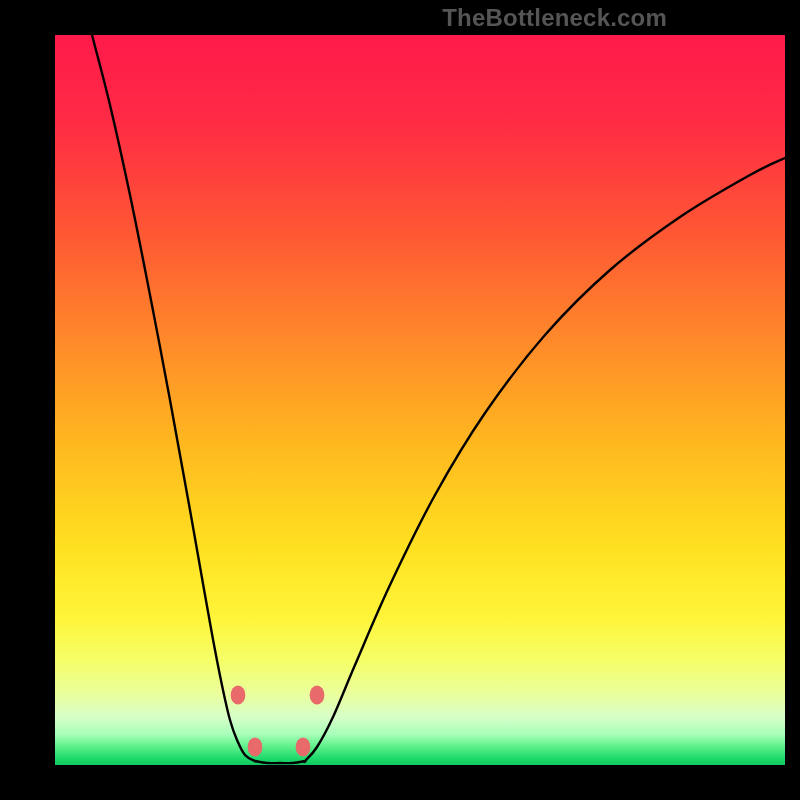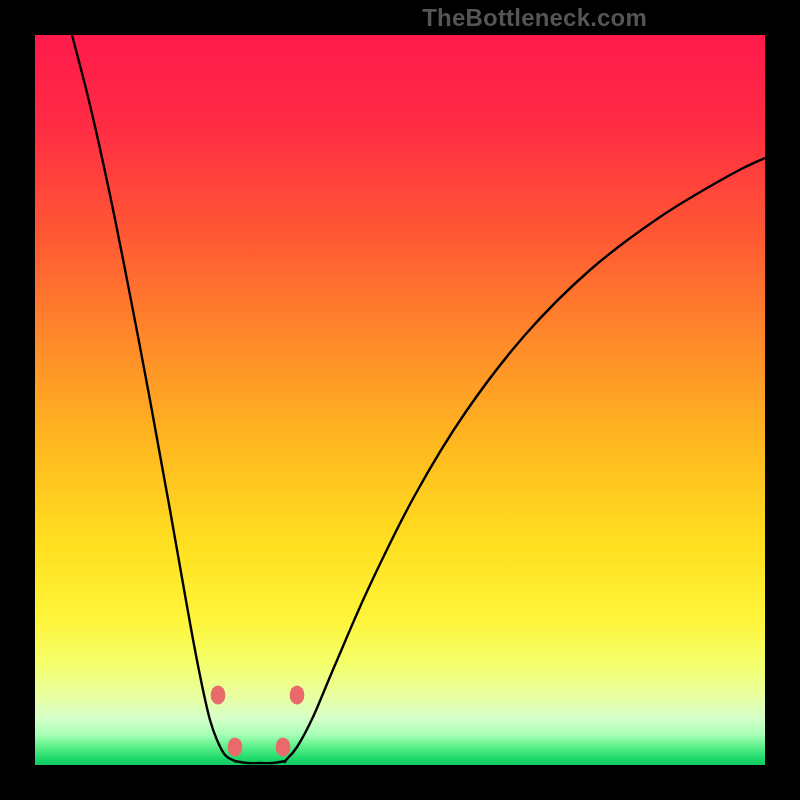--- a/index.html
+++ b/index.html
@@ -9,20 +9,21 @@
     height: 800px;
     overflow: hidden;
     background: #000;
     font-family: Arial, Helvetica, sans-serif;
   }
   .stage {
     position: relative;
     width: 661px;
     height: 800px;
     background: #000;
+    margin-left: 20px;
   }
   .watermark {
     position: absolute;
     top: 4px;
     right: 14px;
     color: #555;
     font-size: 24px;
     font-weight: 600;
     letter-spacing: 0.2px;
     user-select: none;

